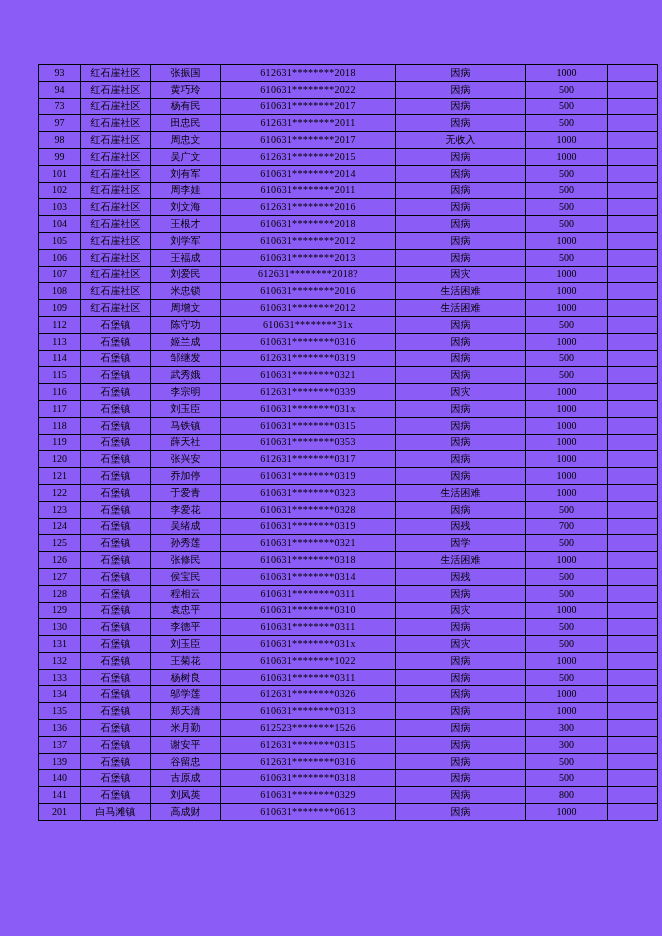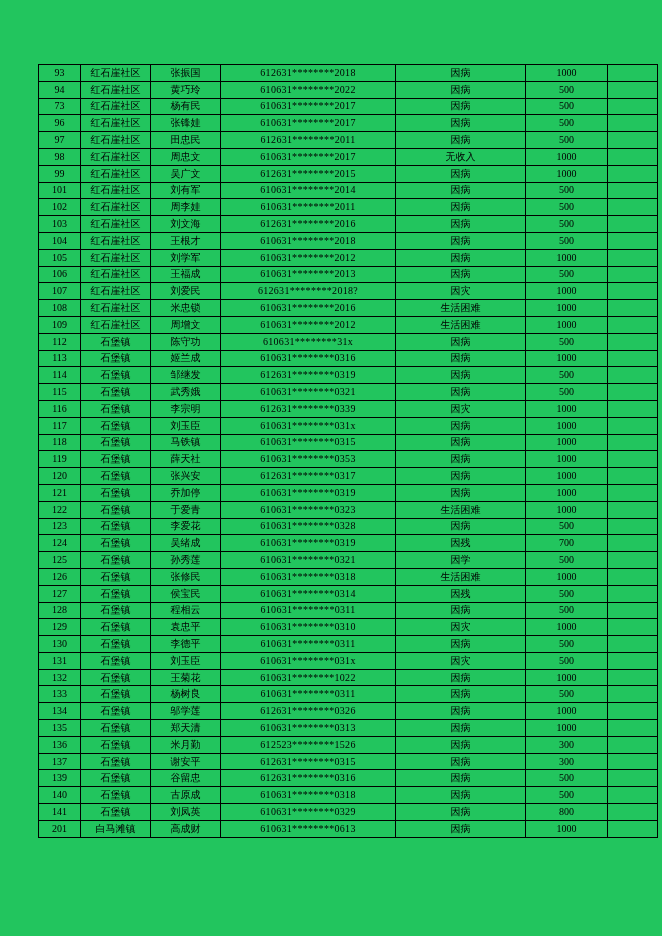--- a/index.html
+++ b/index.html
@@ -5,21 +5,21 @@
   html, body {
     margin: 0;
     padding: 0;
     background: #ffffff;
     font-family: "Liberation Serif", "DejaVu Serif", serif;
   }
   .page {
     position: relative;
     width: 662px;
     height: 936px;
-    background: #22c55e;
+    background: #8b5cf6;
     overflow: hidden;
   }
   table.grid {
     position: absolute;
     left: 38px;
     top: 64px;
     width: 584px;
     border-collapse: collapse;
     table-layout: fixed;
   }
@@ -70,29 +70,20 @@
         <tr>
           <td class="col-no">73</td>
           <td class="col-area">红石崖社区</td>
           <td class="col-name">杨有民</td>
           <td class="col-id">610631********2017</td>
           <td class="col-reason">因病</td>
           <td class="col-amount">500</td>
           <td class="col-empty"></td>
         </tr>
         <tr>
-          <td class="col-no">96</td>
-          <td class="col-area">红石崖社区</td>
-          <td class="col-name">张锋娃</td>
-          <td class="col-id">610631********2017</td>
-          <td class="col-reason">因病</td>
-          <td class="col-amount">500</td>
-          <td class="col-empty"></td>
-        </tr>
-        <tr>
           <td class="col-no">97</td>
           <td class="col-area">红石崖社区</td>
           <td class="col-name">田忠民</td>
           <td class="col-id">612631********2011</td>
           <td class="col-reason">因病</td>
           <td class="col-amount">500</td>
           <td class="col-empty"></td>
         </tr>
         <tr>
           <td class="col-no">98</td>

